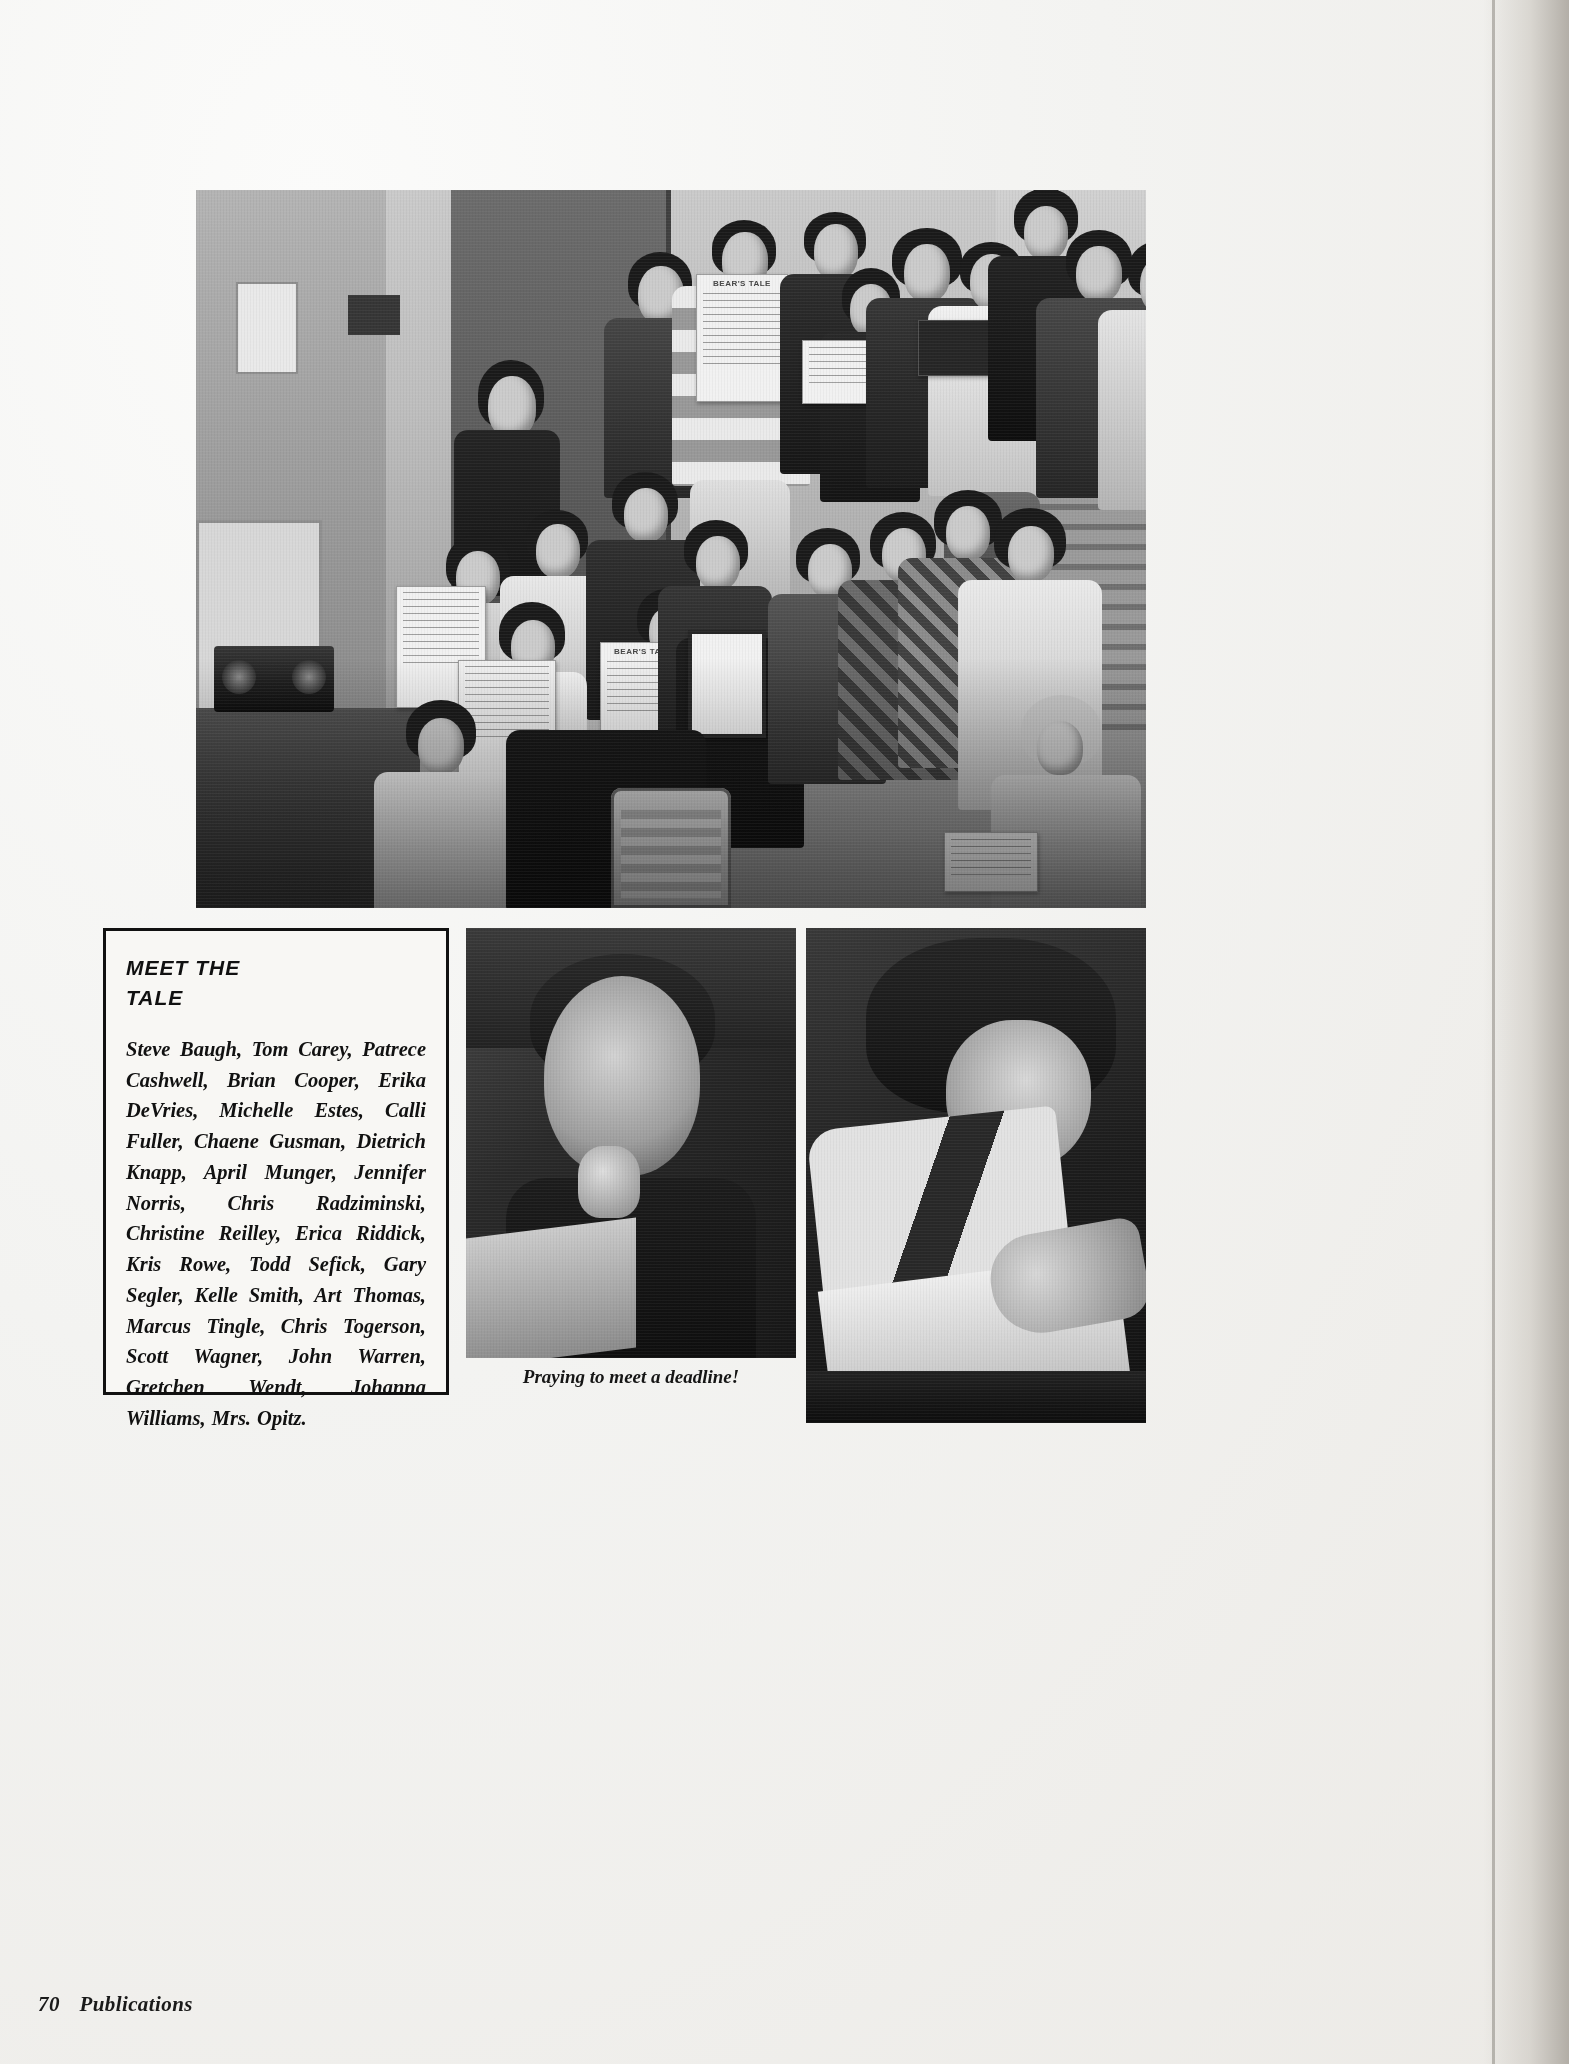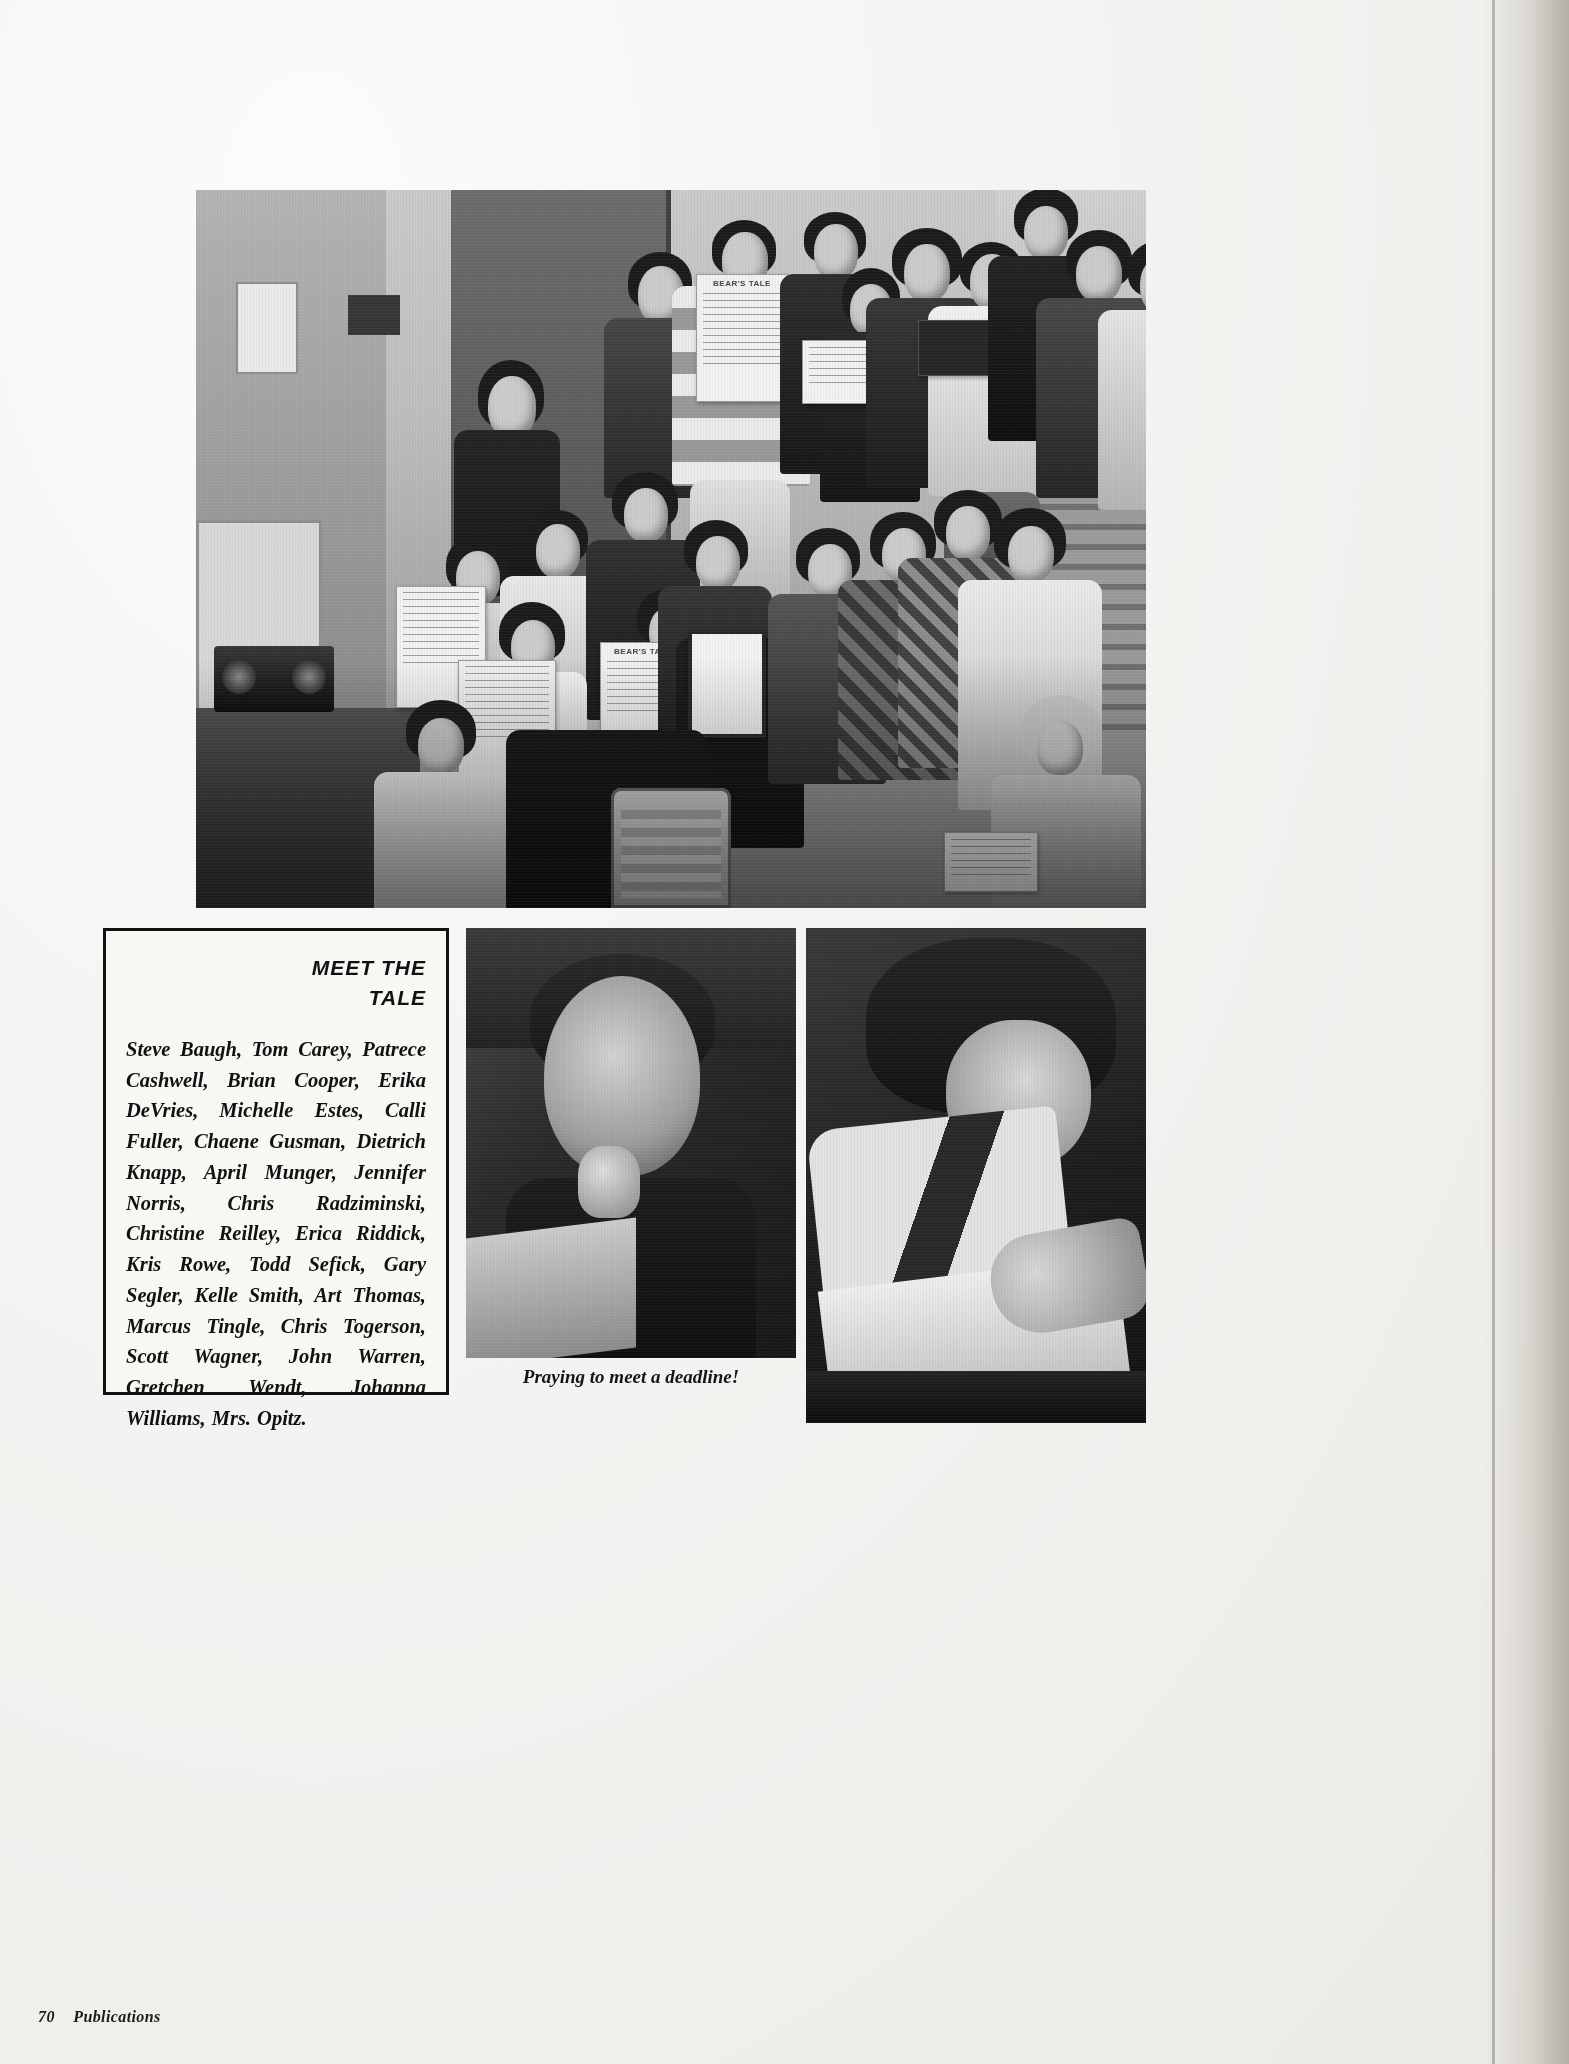--- a/index.html
+++ b/index.html
@@ -214,21 +214,21 @@
     left: 103px;
     top: 928px;
     width: 346px;
     height: 467px;
     border: 3px solid #111;
     background: #f8f7f4;
     box-sizing: border-box;
     padding: 22px 20px 14px 20px;
   }
   .staff-title {
-    text-align: right;
+    text-align: left;
     font-family: "Liberation Sans", sans-serif;
     font-style: italic;
     font-weight: 600;
     font-size: 21px;
     letter-spacing: 1px;
     color: #111;
     line-height: 1.45;
   }
   .staff-names {
     margin-top: 20px;
@@ -360,24 +360,23 @@
   }
 
   
   .footer {
     position: absolute;
     left: 38px;
     top: 1992px;
     font-family: "Liberation Serif", serif;
     font-style: italic;
     font-weight: bold;
-    font-size: 16px;
+    font-size: 21px;
     color: #1a1a1a;
     letter-spacing: .4px;
-    margin-top: 16px;
   }
   .footer .pg { margin-right: 14px; }
 </style>
 </head>
 <body>
 
 <div class="page">
   <div class="page-edge"></div>
 
 

